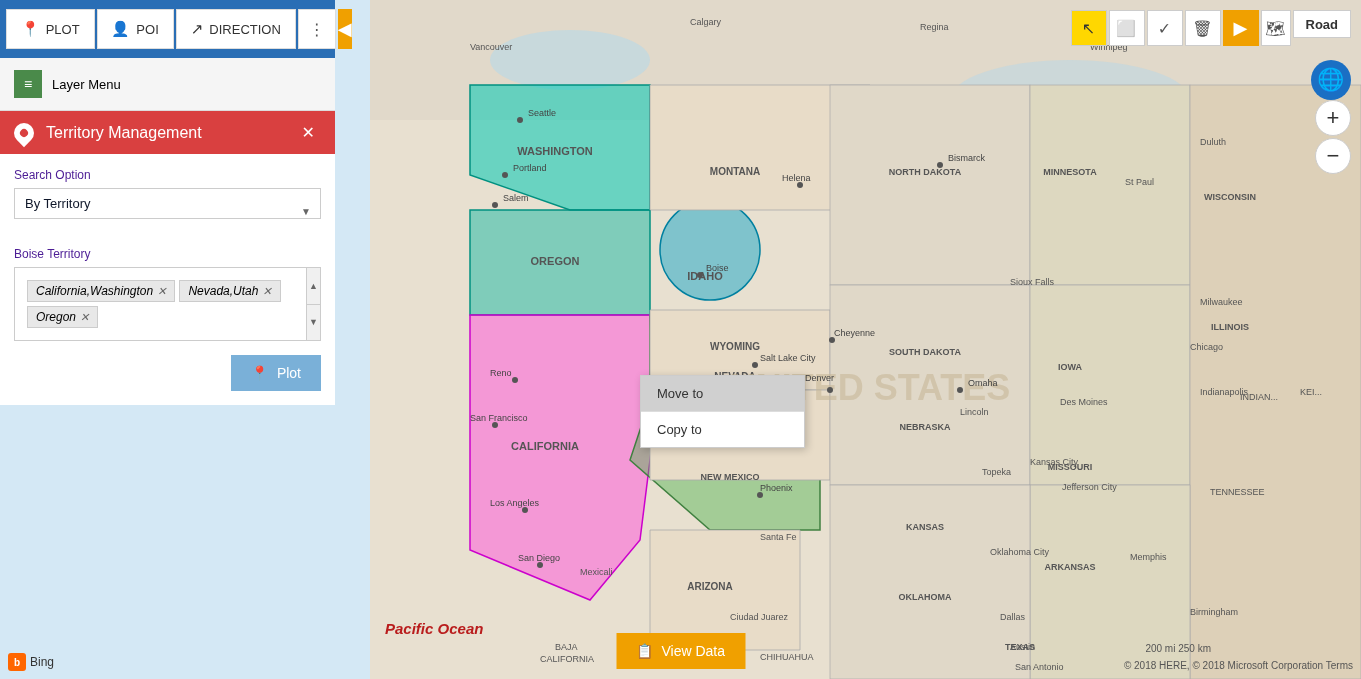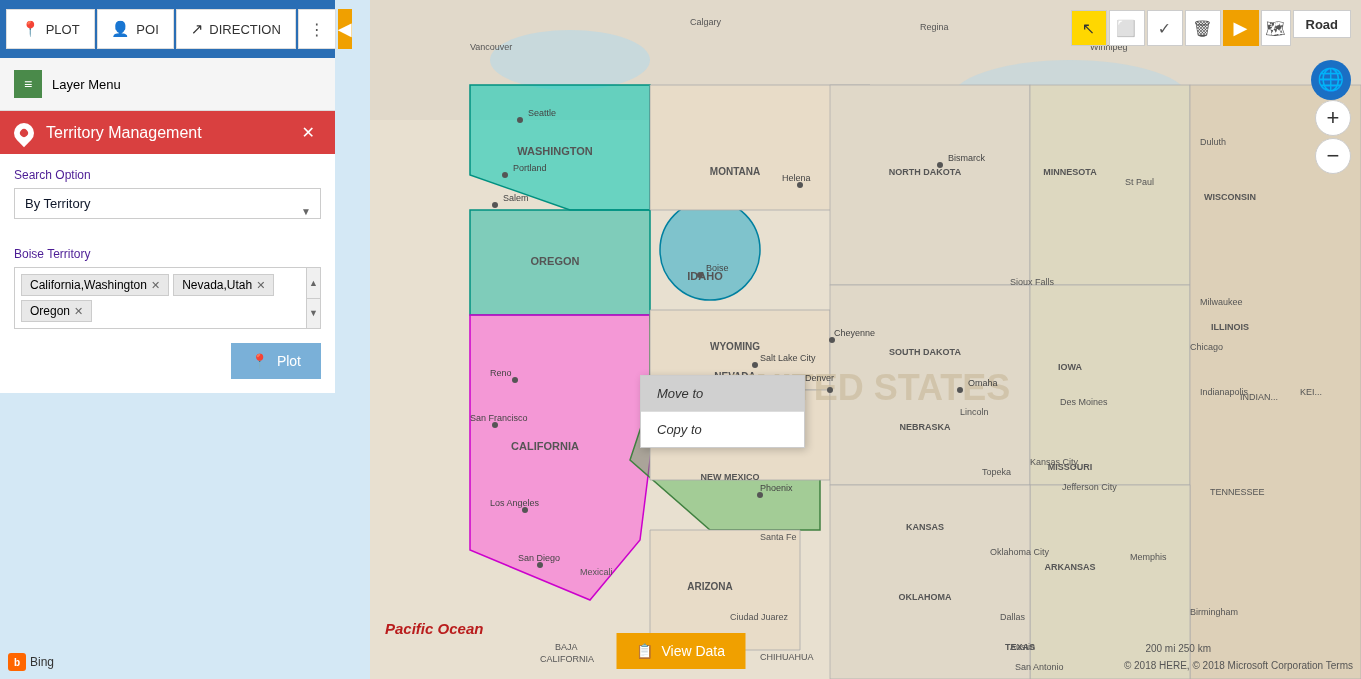--- a/index.html
+++ b/index.html
@@ -23,21 +23,20 @@
 
     
     #context-menu {
       position: absolute;
       left: 640px; top: 375px;
       width: 165px;
       background: #fff;
       border: 1px solid #ccc;
       box-shadow: 2px 2px 8px rgba(0,0,0,0.2);
       z-index: 200;
-      font-style: italic;
     }
     .context-menu-item {
       padding: 10px 16px;
       cursor: pointer;
       font-size: 13px;
       color: #333;
     }
     .context-menu-item.highlighted {
       background: #d0d0d0;
     }
@@ -244,28 +243,29 @@
       transform: translateY(-50%);
       font-size: 10px;
       color: #666;
       pointer-events: none;
     }
 
     
     .tag-input-area {
       border: 1px solid #ccc;
       min-height: 60px;
-      padding: 6px;
+      padding: 12px;
       background: #fff;
       display: flex;
       flex-wrap: wrap;
       align-items: flex-start;
       gap: 4px;
       margin-bottom: 14px;
       position: relative;
+      font-style: italic;
     }
     .tag-item {
       background: #e8e8e8;
       border: 1px solid #ccc;
       padding: 3px 8px;
       font-size: 12px;
       display: flex;
       align-items: center;
       gap: 4px;
       cursor: default;

